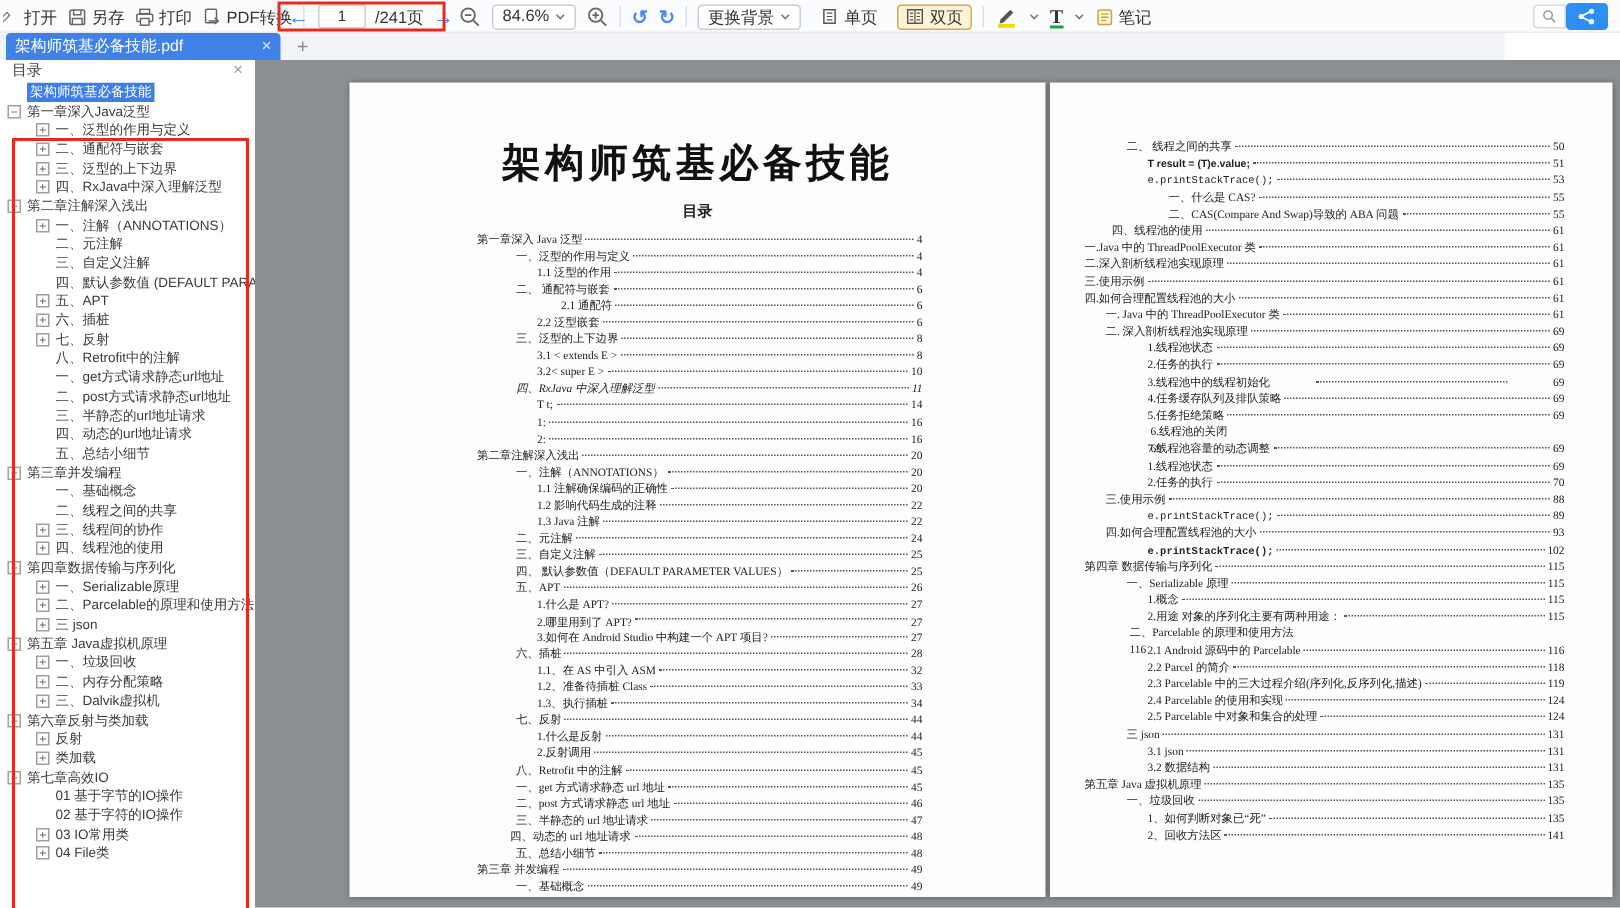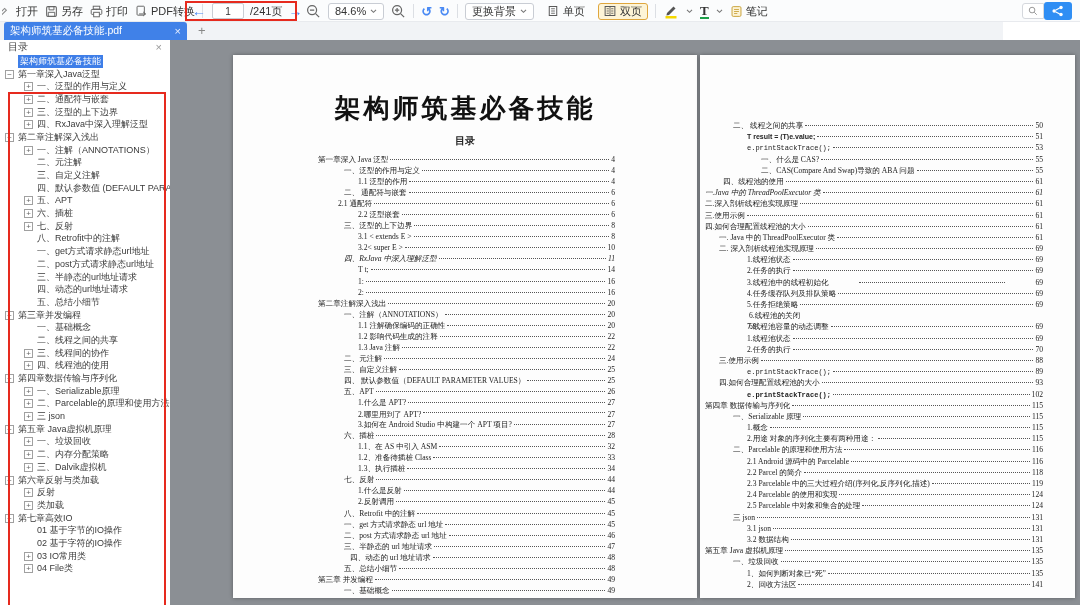--- a/index.html
+++ b/index.html
@@ -54,21 +54,21 @@
   .main { position:absolute; left:170px; top:40px; width:910px; height:565px; background:#8b8f94; }
   .page { position:absolute; background:#fdfdfd; box-shadow:0 0 4px rgba(0,0,0,.35); }
   .p1 { left:63px; top:15px; width:464px; height:543px; }
   .p2 { left:530px; top:15px; width:375px; height:543px; }
   .ptitle { margin-top:36px; text-align:center; font-family:"Liberation Serif", serif;
     font-weight:bold; font-size:26px; letter-spacing:3px; color:#111; }
   .psub { margin-top:8px; text-align:center; font-family:"Liberation Serif", serif;
     font-weight:bold; font-size:10px; color:#222; }
   .entries { font-family:"Liberation Serif", serif; font-size:7.6px; color:#222; }
   .p1 .entries { margin-top:7px; padding:0 82px 0 85px; }
-  .p2 .entries { padding:38px 32px 0 5px;margin-top:28px; }
+  .p2 .entries { padding:38px 32px 0 23px; }
   .line { display:flex; align-items:baseline; height:11.05px; white-space:nowrap; }
   .p2 .line { height:11.2px; }
   .lt { flex:none; overflow:hidden; }
   .dots { flex:1; border-bottom:1px dotted #555; margin:0 2px; transform:translateY(-2px); }
   .lp { flex:none; }
   .mono .lt { font-family:"Liberation Mono", monospace; font-size:7px; }
   .bsans .lt { font-family:"Liberation Sans", sans-serif; font-weight:bold; font-size:7px; }
   .monob .lt { font-family:"Liberation Mono", monospace; font-weight:bold; font-size:7px; }
   .redbox { position:absolute; border:2px solid #e62a1e; z-index:20; pointer-events:none; }
   .rb-nav { left:185px; top:1px; width:112px; height:20px; }
@@ -425,21 +425,21 @@
         <div class="line" style="margin-left: 40px;">
           <span class="lt">1.1 泛型的作用</span>
           <span class="dots"></span>
           <span class="lp">4</span>
         </div>
         <div class="line" style="margin-left: 26px;">
           <span class="lt">二、 通配符与嵌套</span>
           <span class="dots"></span>
           <span class="lp">6</span>
         </div>
-        <div class="line" style="margin-left: 20px;">
+        <div class="line" style="margin-left: 56px;">
           <span class="lt">2.1 通配符</span>
           <span class="dots"></span>
           <span class="lp">6</span>
         </div>
         <div class="line" style="margin-left: 40px;">
           <span class="lt">2.2 泛型嵌套</span>
           <span class="dots"></span>
           <span class="lp">6</span>
         </div>
         <div class="line" style="margin-left: 26px;">
@@ -585,21 +585,21 @@
         <div class="line" style="margin-left: 26px;">
           <span class="lt">二、post 方式请求静态 url 地址</span>
           <span class="dots"></span>
           <span class="lp">46</span>
         </div>
         <div class="line" style="margin-left: 26px;">
           <span class="lt">三、半静态的 url 地址请求</span>
           <span class="dots"></span>
           <span class="lp">47</span>
         </div>
-        <div class="line" style="margin-left: 32px;">
+        <div class="line" style="margin-left: 22px;">
           <span class="lt">四、动态的 url 地址请求</span>
           <span class="dots"></span>
           <span class="lp">48</span>
         </div>
         <div class="line" style="margin-left: 26px;">
           <span class="lt">五、总结小细节</span>
           <span class="dots"></span>
           <span class="lp">48</span>
         </div>
         <div class="line" style="margin-left: 0px;">
@@ -639,21 +639,21 @@
         <div class="line" style="margin-left: 56px;">
           <span class="lt">二、CAS(Compare And Swap)导致的 ABA 问题</span>
           <span class="dots"></span>
           <span class="lp">55</span>
         </div>
         <div class="line" style="margin-left: 18px;">
           <span class="lt">四、线程池的使用</span>
           <span class="dots"></span>
           <span class="lp">61</span>
         </div>
-        <div class="line" style="margin-left: 0px; font-style: italic;">
+        <div class="line" style="margin-left: 0px;">
           <span class="lt">一.Java 中的 ThreadPoolExecutor 类</span>
           <span class="dots"></span>
           <span class="lp">61</span>
         </div>
         <div class="line" style="margin-left: 0px;">
           <span class="lt">二.深入剖析线程池实现原理</span>
           <span class="dots"></span>
           <span class="lp">61</span>
         </div>
         <div class="line" style="margin-left: 0px;">
@@ -754,21 +754,21 @@
         <div class="line" style="margin-left: 42px;">
           <span class="lt">1.概念</span>
           <span class="dots"></span>
           <span class="lp">115</span>
         </div>
         <div class="line" style="margin-left: 42px;">
           <span class="lt">2.用途 对象的序列化主要有两种用途：</span>
           <span class="dots"></span>
           <span class="lp">115</span>
         </div>
-        <div class="line" style="margin-left: 28px;">
+        <div class="line" style="margin-left: 28px; flex-direction: column;">
           <span class="lt">二、Parcelable 的原理和使用方法</span>
           <span class="dots"></span>
           <span class="lp">116</span>
         </div>
         <div class="line" style="margin-left: 42px;">
           <span class="lt">2.1 Android 源码中的 Parcelable</span>
           <span class="dots"></span>
           <span class="lp">116</span>
         </div>
         <div class="line" style="margin-left: 42px;">

